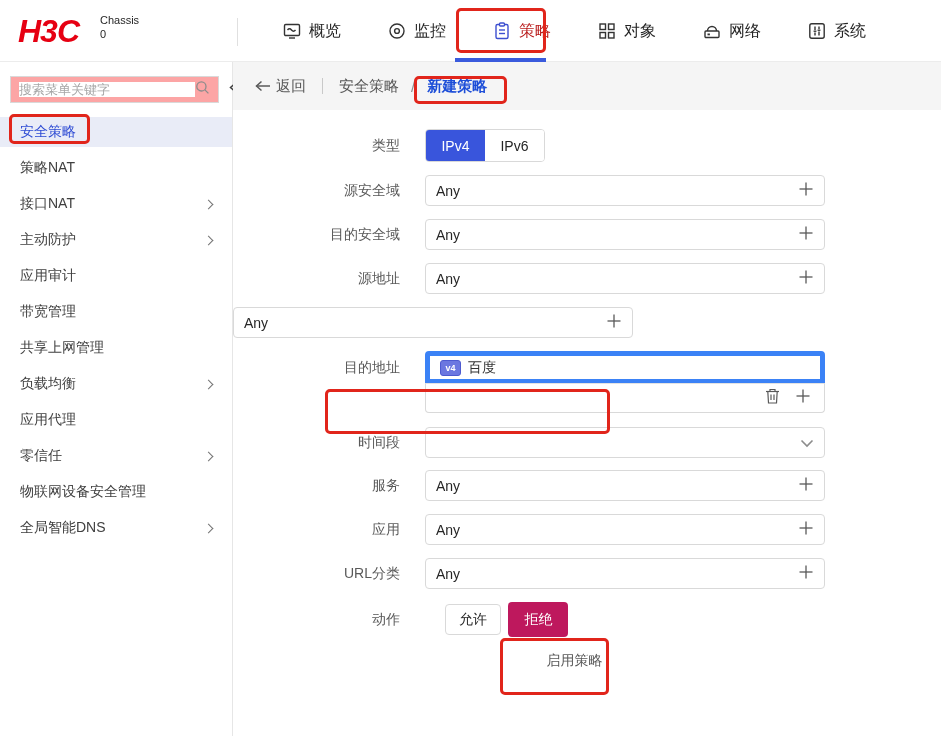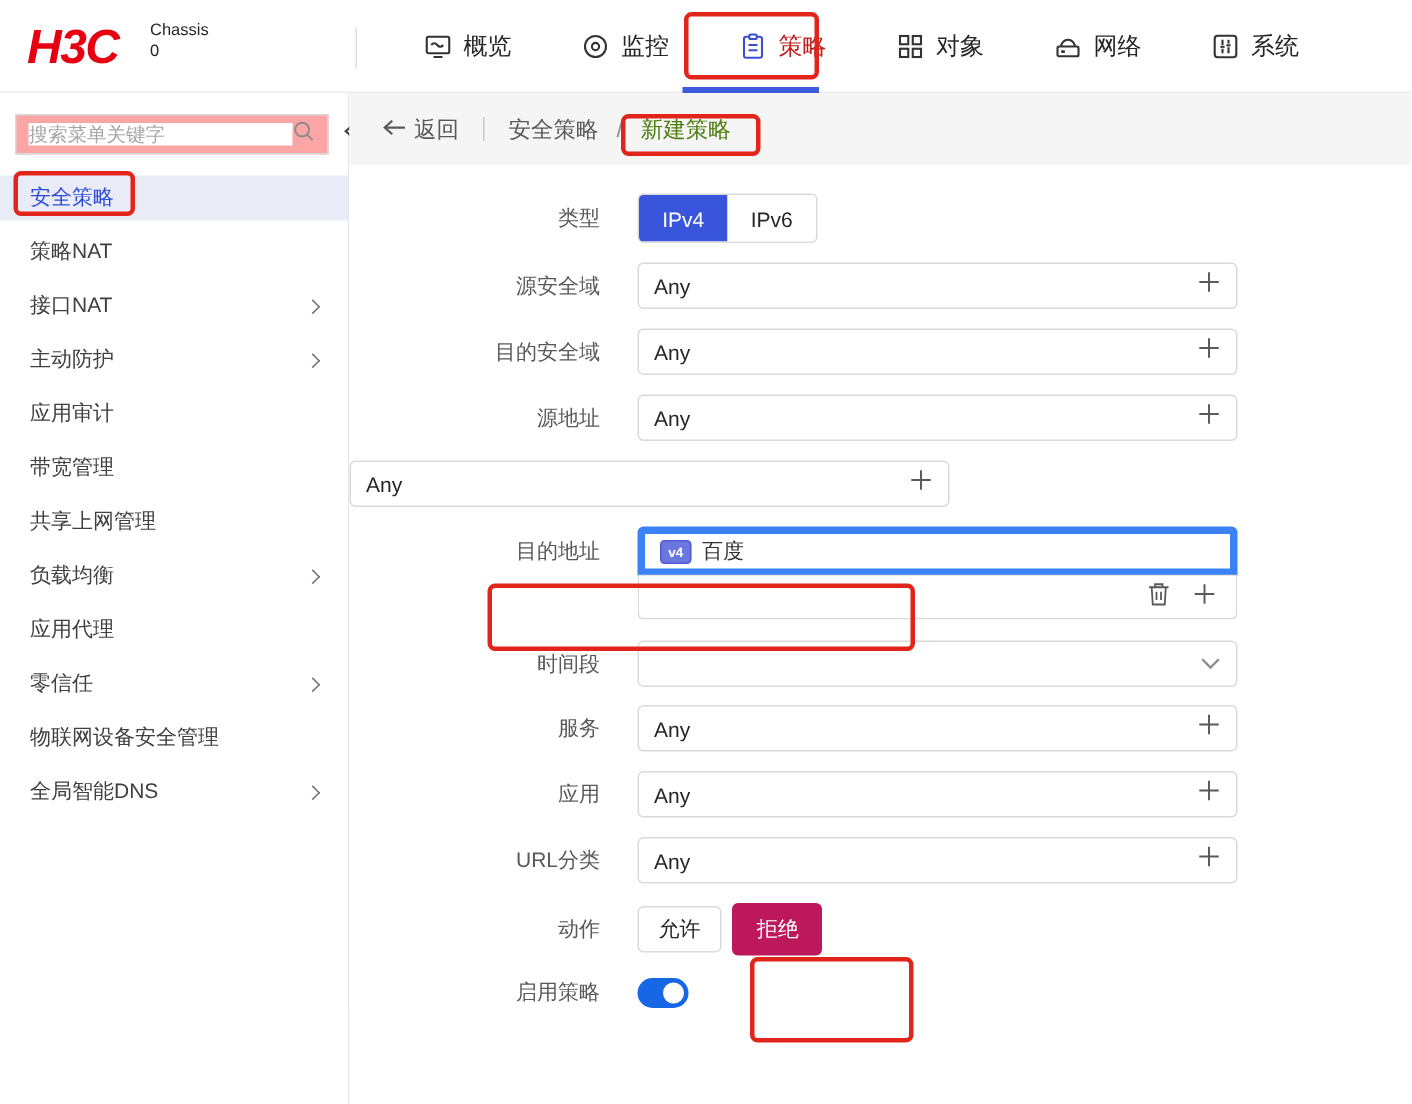--- a/index.html
+++ b/index.html
@@ -34,21 +34,21 @@
   .chev-r { position:absolute; right:20px; width:7px; height:7px; border-top:1.5px solid #737373;
     border-right:1.5px solid #737373; transform:rotate(45deg); }
 
   
   #main { position:absolute; left:233px; top:62px; width:708px; height:674px; background:#fff; }
   #crumbbar { height:48px; background:#f5f5f5; display:flex; align-items:center; padding-left:22px; font-size:15px; }
   .crumb-back { display:flex; align-items:center; gap:5px; color:#595959; cursor:pointer; }
   .crumb-pipe { width:1px; height:16px; background:#c9c9c9; margin:0 16px; }
   .crumb-parent { color:#595959; cursor:pointer; }
   .crumb-sep { color:#8c8c8c; margin:0 12px; }
-  .crumb-current { color:#4d7c0f; font-weight:normal; }
+  .crumb-current { color:#1d4ed8; font-weight:bold; }
 
   #formarea { padding-top:19px; background:#fff; }
   .frow { display:flex; align-items:center; margin-bottom:13px; }
   .flabel { flex:0 0 192px; padding-right:25px; text-align:right; font-size:14px; color:#595959; }
   .fctrl { width:400px; }
 
   .text-input { width:400px; height:31px; border:1px solid #d9d9d9; border-radius:4px; padding:0 10px;
     font-size:14px; color:#262626; outline:none; font-family:"Liberation Sans","DejaVu Sans",sans-serif; }
   .text-input::placeholder { color:#bfbfbf; }
 
@@ -67,27 +67,27 @@
   .dst-stack { width:400px; }
   .dst-box1 { height:33px; border:5px solid #3b82f6; border-radius:4px 4px 0 0; display:flex;
     align-items:center; padding:0 10px; background:#fff; }
   .dst-box2 { height:30px; border:1px solid #d9d9d9; border-top:1px solid #e3e3e3; margin-top:-1px;
     border-radius:0 0 4px 4px; display:flex; align-items:center; justify-content:flex-end; gap:15px;
     padding:0 13px; background:#fff; }
   .addr-tag { display:flex; align-items:center; gap:7px; font-size:14px; color:#333; }
   .v4-badge { width:21px; height:16px; background:#6b77e0; border:1px solid #4d5ad0; color:#fff;
     border-radius:3px; font-size:9px; font-weight:bold; display:flex; align-items:center; justify-content:center; }
 
-  .action-row { height:35px; }
+  .action-row { height:35px;gap:20px; }
   .btn-allow { width:56px; height:31px; border:1px solid #d9d9d9; border-radius:4px; background:#fff;
     color:#262626; font-size:14px; display:inline-flex; align-items:center; justify-content:center; cursor:pointer; }
   .btn-deny { width:60px; height:35px; border-radius:4px; background:#be185d; color:#fff; font-size:14px;
     display:inline-flex; align-items:center; justify-content:center; margin-left:3px; cursor:pointer; }
 
-  .enable-row { margin-top:2px; height:20px; }
+  .enable-row { margin-top:2px; height:20px;flex-direction:column; }
   .toggle { width:34px; height:20px; border-radius:10px; background:#1766e6; position:relative; cursor:pointer; }
   .toggle::after { content:""; position:absolute; right:3px; top:3px; width:14px; height:14px;
     border-radius:50%; background:#fff; }
 
   
   .redbox { position:absolute; border:3px solid #e1251b; border-radius:5px; pointer-events:none; z-index:10; }
   #rb-nav    { left:456px; top:8px;   width:90px;  height:45px; }
   #rb-crumb  { left:414px; top:76px;  width:93px;  height:28px; }
   #rb-side   { left:9px;   top:114px; width:81px;  height:30px; }
   #rb-dst    { left:325px; top:389px; width:285px; height:45px; }

